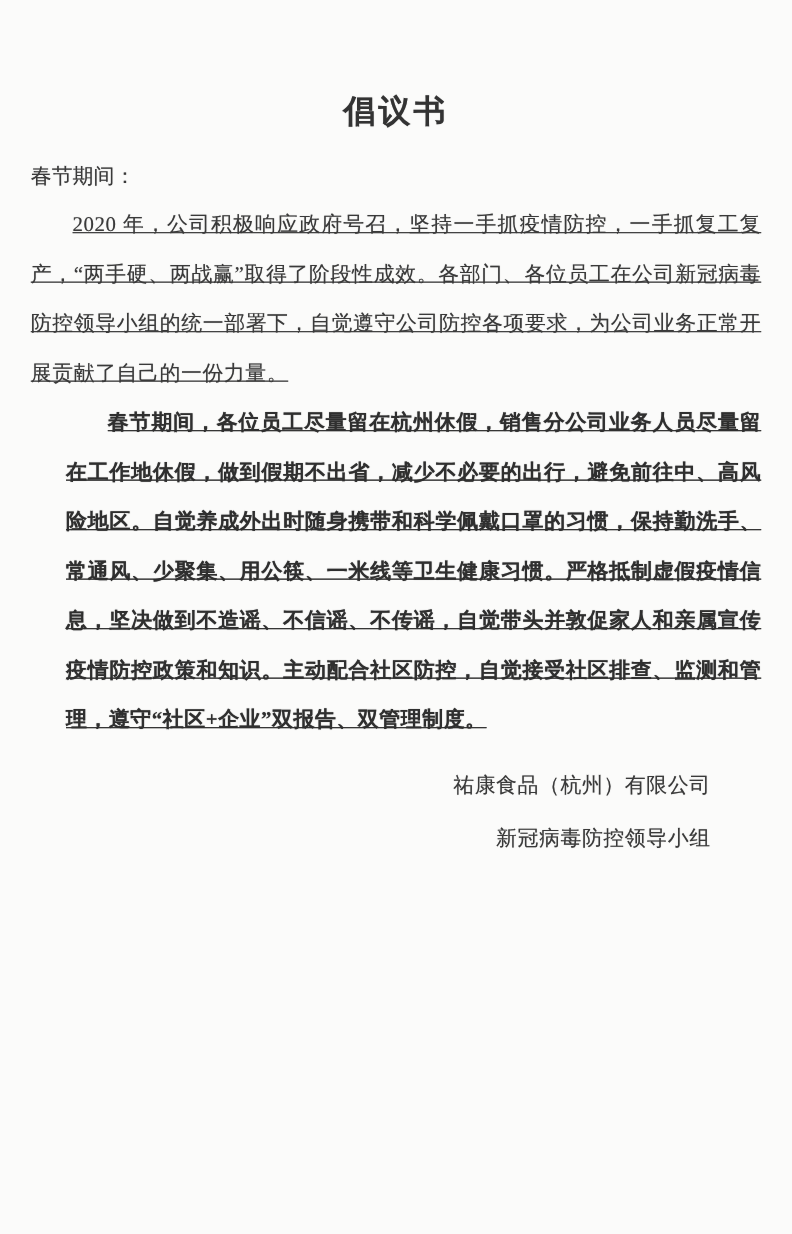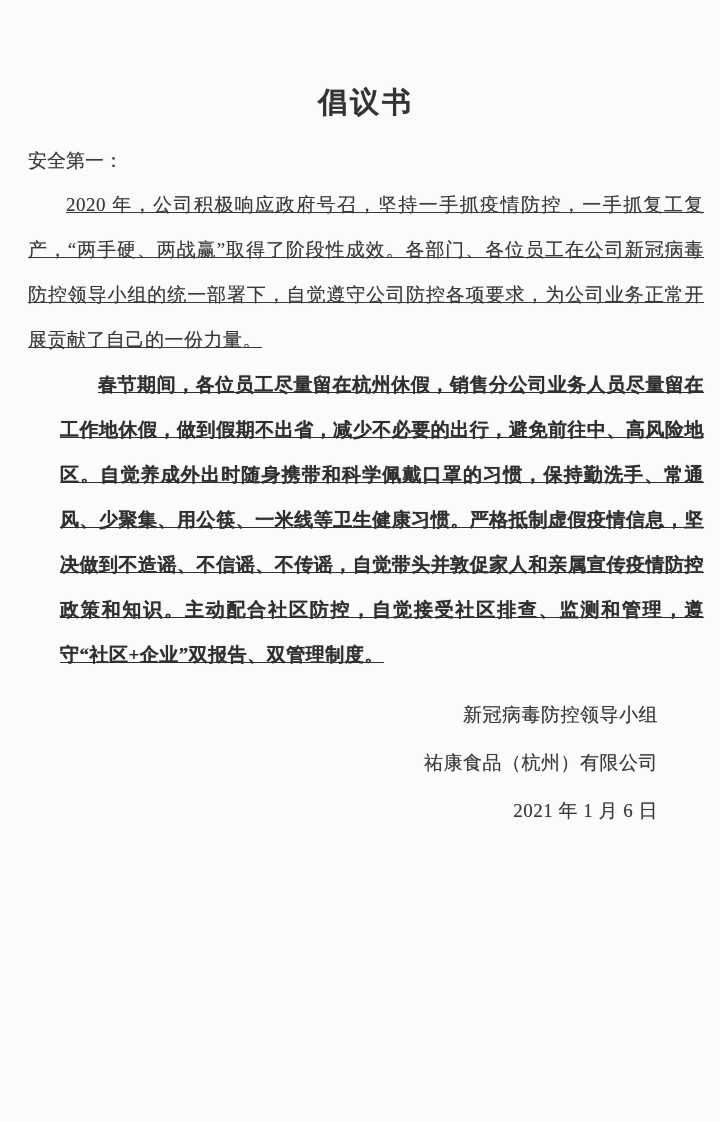--- a/index.html
+++ b/index.html
@@ -10,21 +10,21 @@
     width: 720px;
     height: 1122px;
     background: #fbfbfa;
     overflow: hidden;
     font-family: "Liberation Serif", "DejaVu Serif", serif;
   }
   .page {
     box-sizing: border-box;
     width: 720px;
     height: 888px;
-    padding: 82px 16px 0 28px;
+    padding: 82px 28px 0 28px;
     color: #3a3a3a;
     text-shadow: 0 0 0.7px rgba(70,70,70,0.55);
   }
   .doc-title {
     margin: 0 0 0 0;
     text-align: center;
     font-size: 29px;
     font-weight: 700;
     letter-spacing: 3px;
     line-height: 40px;
@@ -63,25 +63,24 @@
   .signature > div {
     letter-spacing: 0.5px;
   }
 </style>
 </head>
 <body style="background: rgb(251, 251, 250);">
 
 <div class="page" style="color: rgb(58, 58, 58);">
   <h1 class="doc-title">倡议书</h1>
 
-  <p class="salutation">安全第一：</p>
+  <p class="salutation">春节期间：</p>
 
   <div class="body-text">
     <p class="para">2020 年，公司积极响应政府号召，坚持一手抓疫情防控，一手抓复工复产，“两手硬、两战赢”取得了阶段性成效。各部门、各位员工在公司新冠病毒防控领导小组的统一部署下，自觉遵守公司防控各项要求，为公司业务正常开展贡献了自己的一份力量。</p>
     <p class="para bold">春节期间，各位员工尽量留在杭州休假，销售分公司业务人员尽量留在工作地休假，做到假期不出省，减少不必要的出行，避免前往中、高风险地区。自觉养成外出时随身携带和科学佩戴口罩的习惯，保持勤洗手、常通风、少聚集、用公筷、一米线等卫生健康习惯。严格抵制虚假疫情信息，坚决做到不造谣、不信谣、不传谣，自觉带头并敦促家人和亲属宣传疫情防控政策和知识。主动配合社区防控，自觉接受社区排查、监测和管理，遵守“社区+企业”双报告、双管理制度。</p>
   </div>
 
   <div class="signature">
+    <div>祐康食品（杭州）有限公司</div>
     <div>新冠病毒防控领导小组</div>
-    <div>祐康食品（杭州）有限公司</div>
-    <div>2021 年 1 月 6 日</div>
   </div>
 </div>
 
 </body></html>

